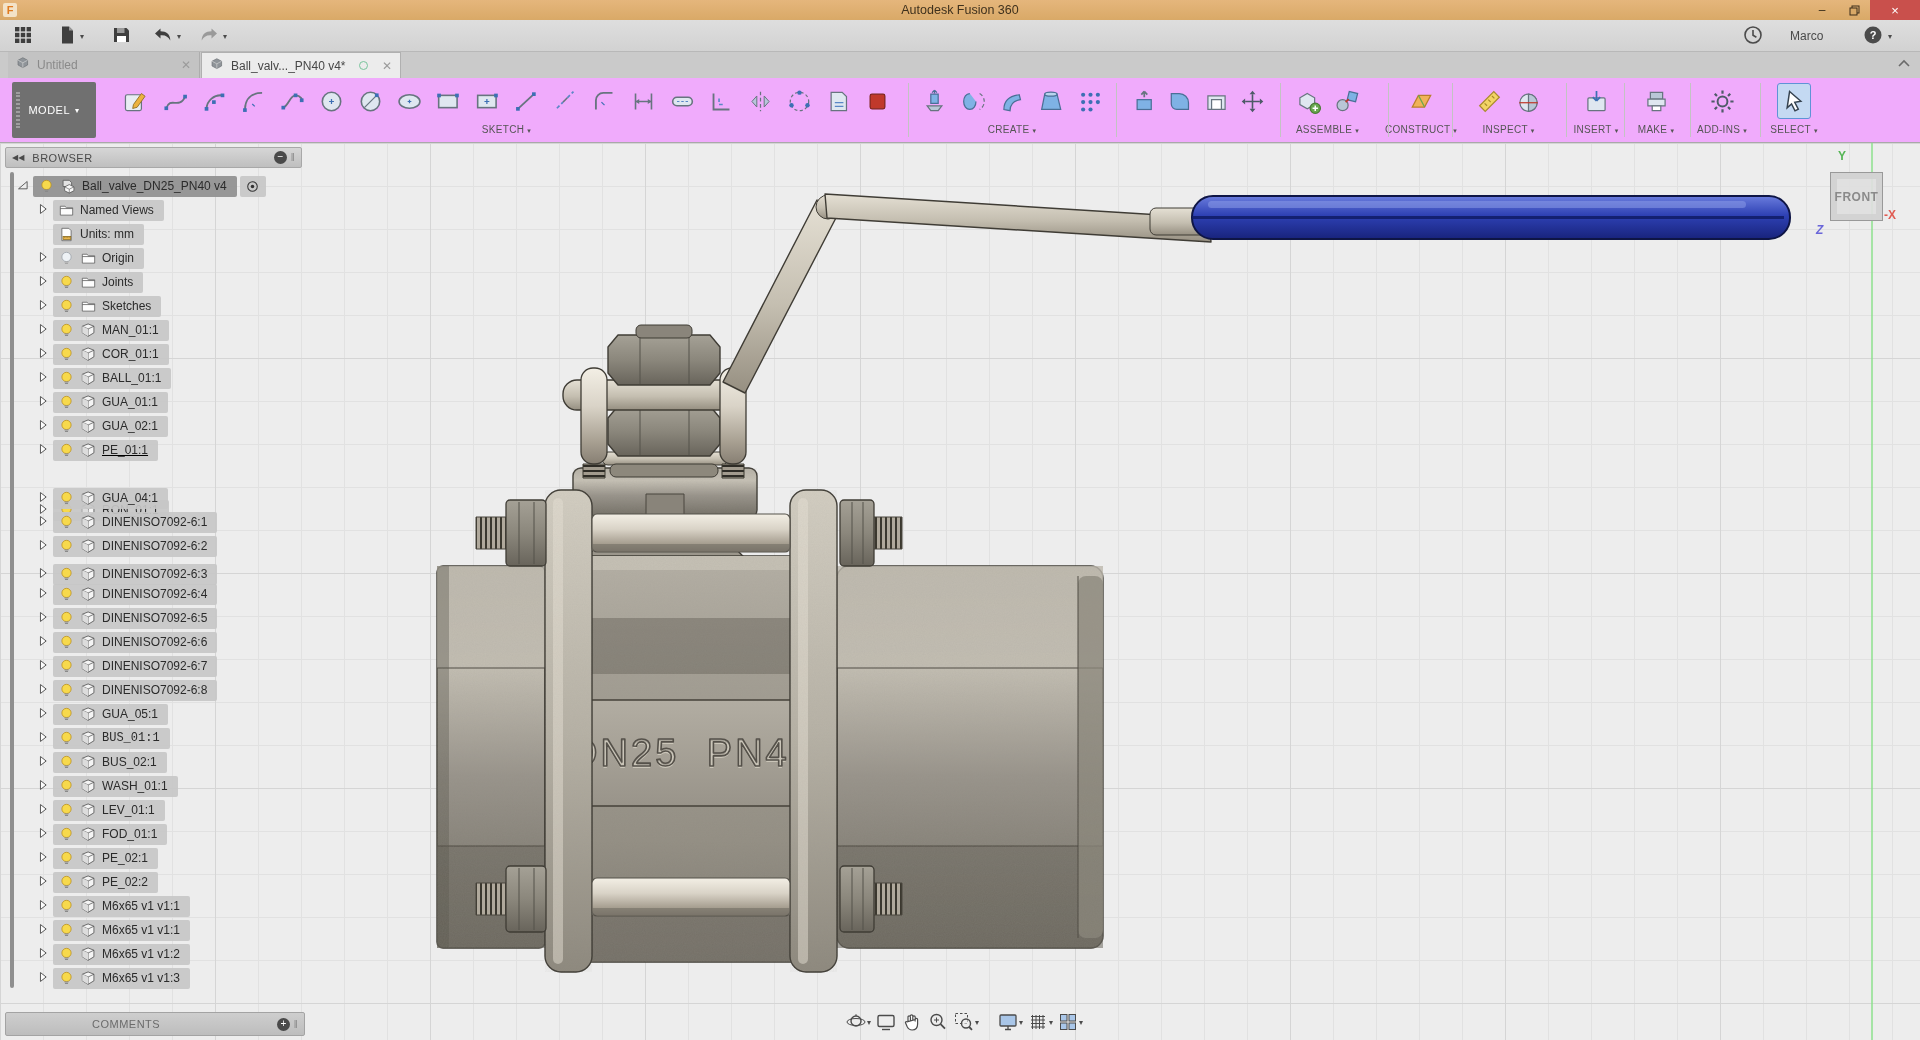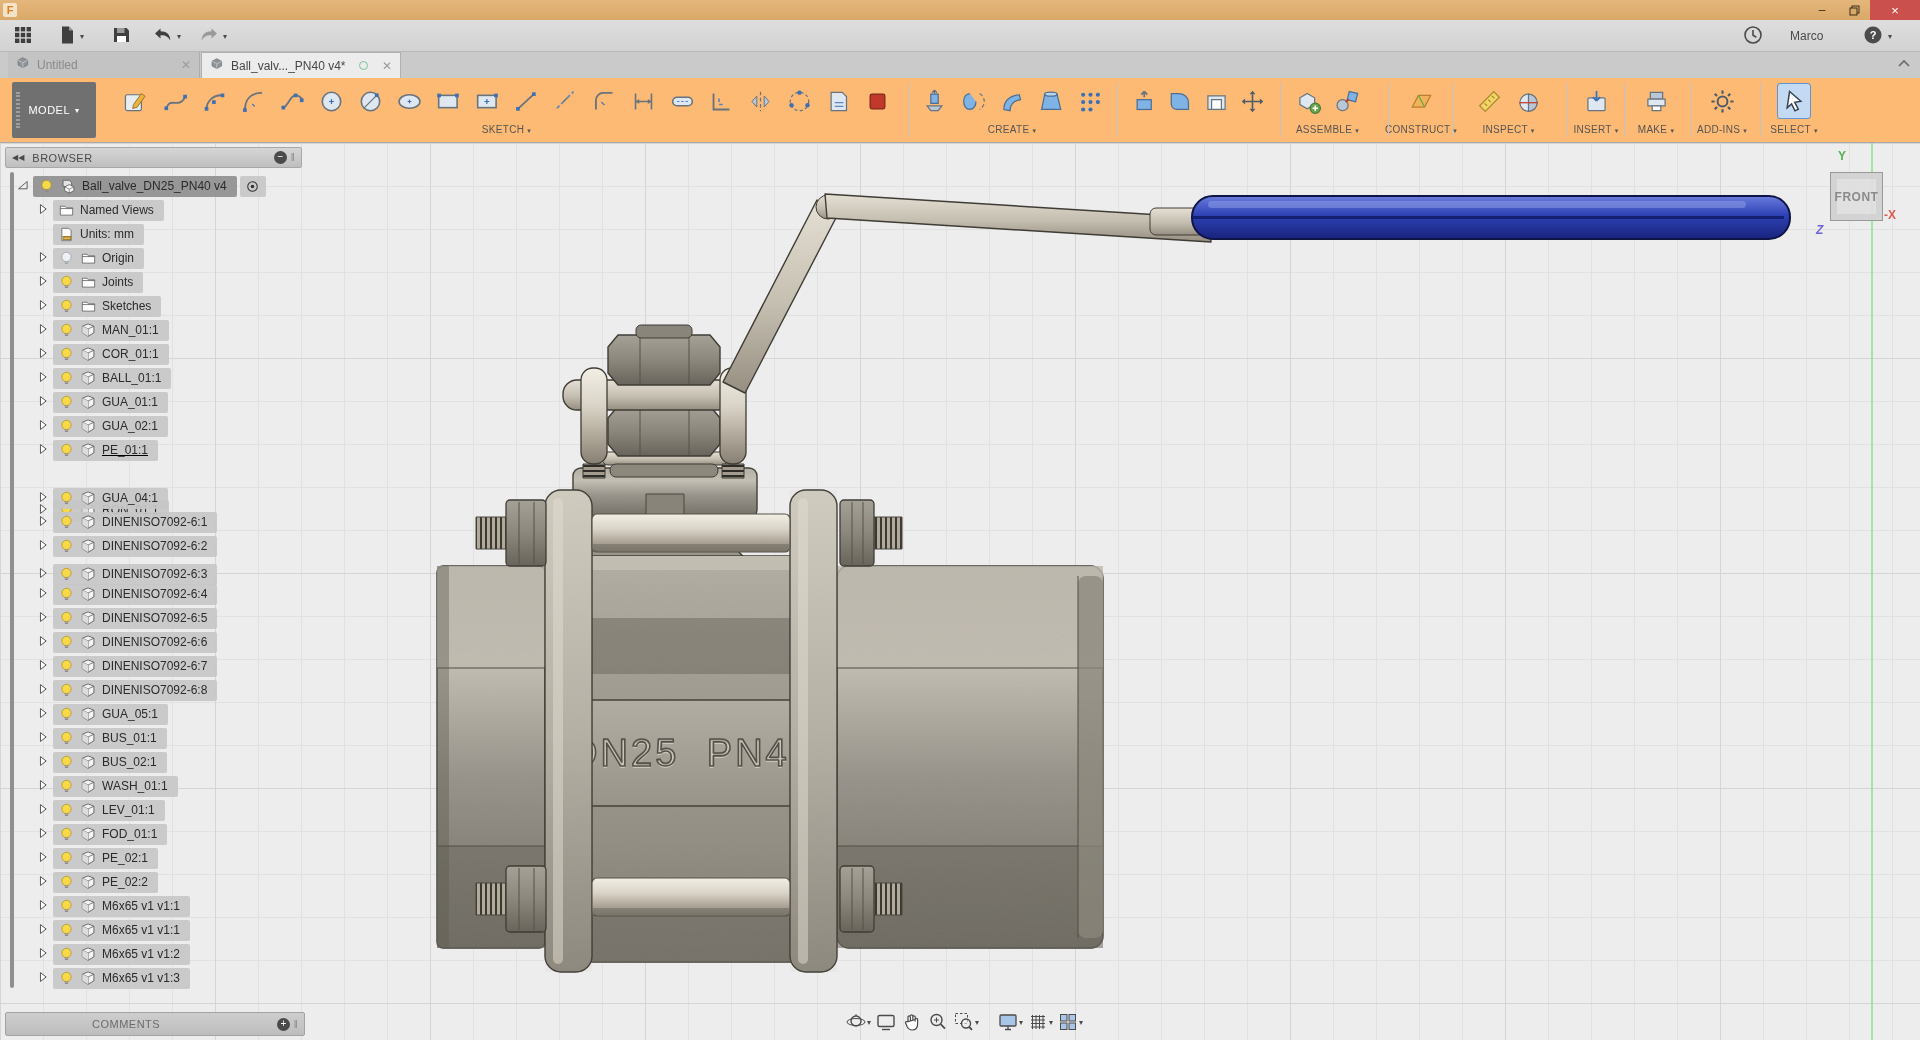--- a/index.html
+++ b/index.html
@@ -33,21 +33,21 @@
   .doc-tab { position:absolute; top:0; height:26px; display:flex; align-items:center;
     gap:6px; padding:0 8px; font-size:12px; border-right:1px solid #adadad; }
   .doc-tab.inactive { background:#c3c3c3; color:#8a8a8a; }
   .doc-tab.active { background:#ececec; color:#474747; border:1px solid #b0b0b0; border-bottom:none; }
   .tab-close { color:#9b9b9b; font-size:12px; margin-left:auto; }
   .status-dot { width:9px; height:9px; border:1.5px solid #79c49c; border-radius:50%; }
   .tab-cube svg { width:15px; height:15px; }
 
   
   #toolbar { position:absolute; left:0; top:78px; width:1920px; height:65px;
-    background:#fdba74; border-bottom:1px solid #a9a9a9; }
+    background:#f0abfc; border-bottom:1px solid #a9a9a9; }
   #model-btn { position:absolute; left:12px; top:4px; width:84px; height:56px;
     background:#707070; border-radius:2px; color:#fff; display:flex; align-items:center;
     justify-content:center; font-size:11px; letter-spacing:.5px; gap:5px; }
   #model-btn .grip { position:absolute; left:4px; top:10px; bottom:10px; width:4px;
     border-left:2px dotted #9e9e9e; border-right:2px dotted #9e9e9e; }
   .tb-icon { position:absolute; top:6px; width:32px; height:34px; display:flex;
     align-items:center; justify-content:center; border-radius:2px; }
   .tb-icon svg { width:27px; height:27px; }
   .tb-icon.active { background:#c4d9f2; outline:1px solid #5f93d6; }
   .tb-label { position:absolute; top:46px; transform:translateX(-50%); font-size:10px;
@@ -109,20 +109,21 @@
   #axis-y { left:1838px; top:6px; color:#55b555; }
   #axis-z { left:1816px; top:80px; color:#6a66d9; font-style:italic; }
   #axis-x { left:1884px; top:65px; color:#e05b52; }
   #tab-chevron { position:absolute; right:8px; top:57px; }
 </style>
 </head>
 <body>
 
 <div id="titlebar">
   <div id="fusion-logo">F</div>
+  <div id="window-title">Autodesk Fusion 360</div>
   <div id="win-controls">
     <div class="winbtn">–</div>
     <div class="winbtn">
       <svg width="11" height="11" viewBox="0 0 11 11">
           <rect x="3" y="1" width="7" height="7" fill="none" stroke="#3a2d1a"></rect>
           <rect x="1" y="3" width="7" height="7" fill="#d9a967" stroke="#3a2d1a"></rect>
         </svg>
     </div>
     <div class="winbtn" id="close-btn">×</div>
   </div>
@@ -1125,21 +1126,21 @@
             <span style="display:flex">
               <svg viewBox="0 0 22 22">
                 <path d="M10.5 2.5 18 5.5v8.5l-7.5 4.5L3 14V5.5z" fill="#f4f4f4" stroke="#4a4a4a"></path>
                 <path d="M3 5.5l7.5 3.5L18 5.5M10.5 9v9.5" fill="none" stroke="#4a4a4a" stroke-width=".9"></path>
                 <path d="M3 5.5 10.5 9v9.5L3 14z" fill="#dcdcdc"></path>
               </svg>
             </span>
             <span>GUA_05:1</span>
           </span>
         </div>
-        <div class="trow" style="left: 36px; top: 584px;">
+        <div class="trow" style="left: 36px; top: 584px; font-family: Liberation Mono, monospace;">
           <span class="texp"><svg viewBox="0 0 22 22">
               <path d="M7 4l9 7-9 7z" fill="#fcfcfc" stroke="#444" stroke-width="1.4"></path>
             </svg></span>
           <span class="tpill">
             <span style="display:flex">
               <svg viewBox="0 0 22 22">
                 <circle cx="11" cy="9" r="6" fill="#f7d94c" stroke="#b98f1f"></circle>
                 <path d="M8.5 15.5h5M9 17.5h4" stroke="#8a8a8a" stroke-width="1.4"></path>
               </svg>
             </span>

